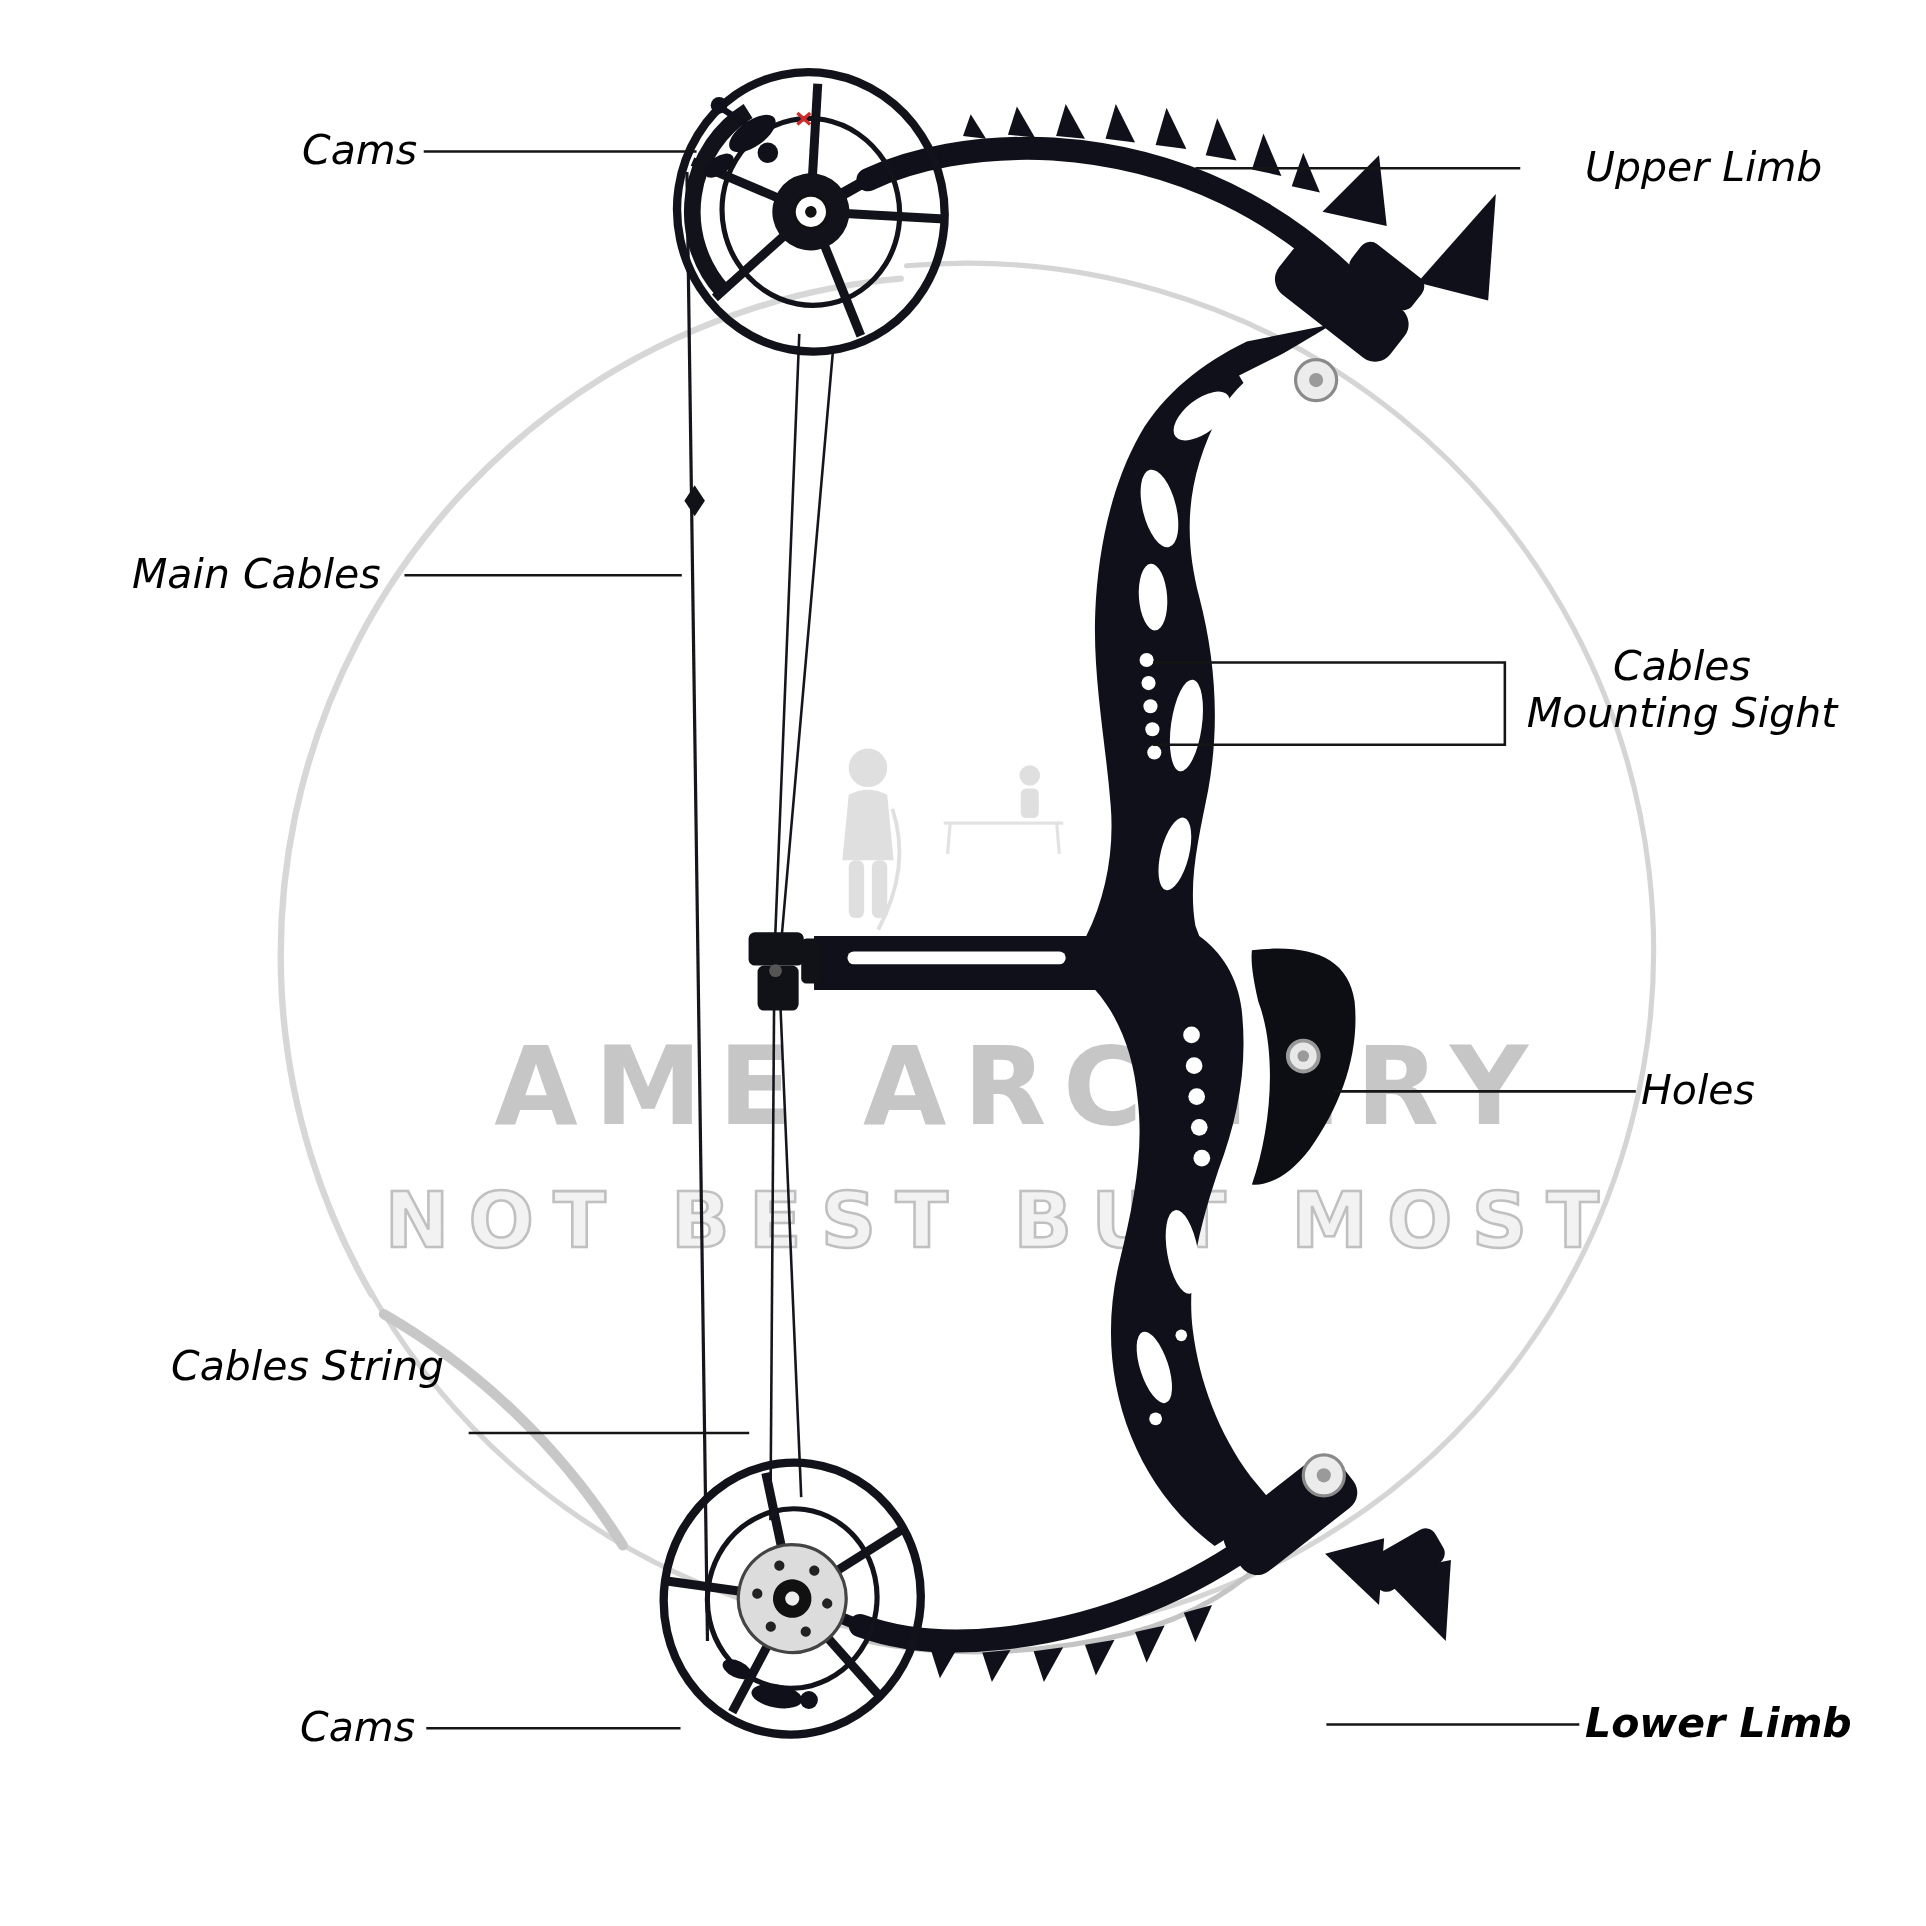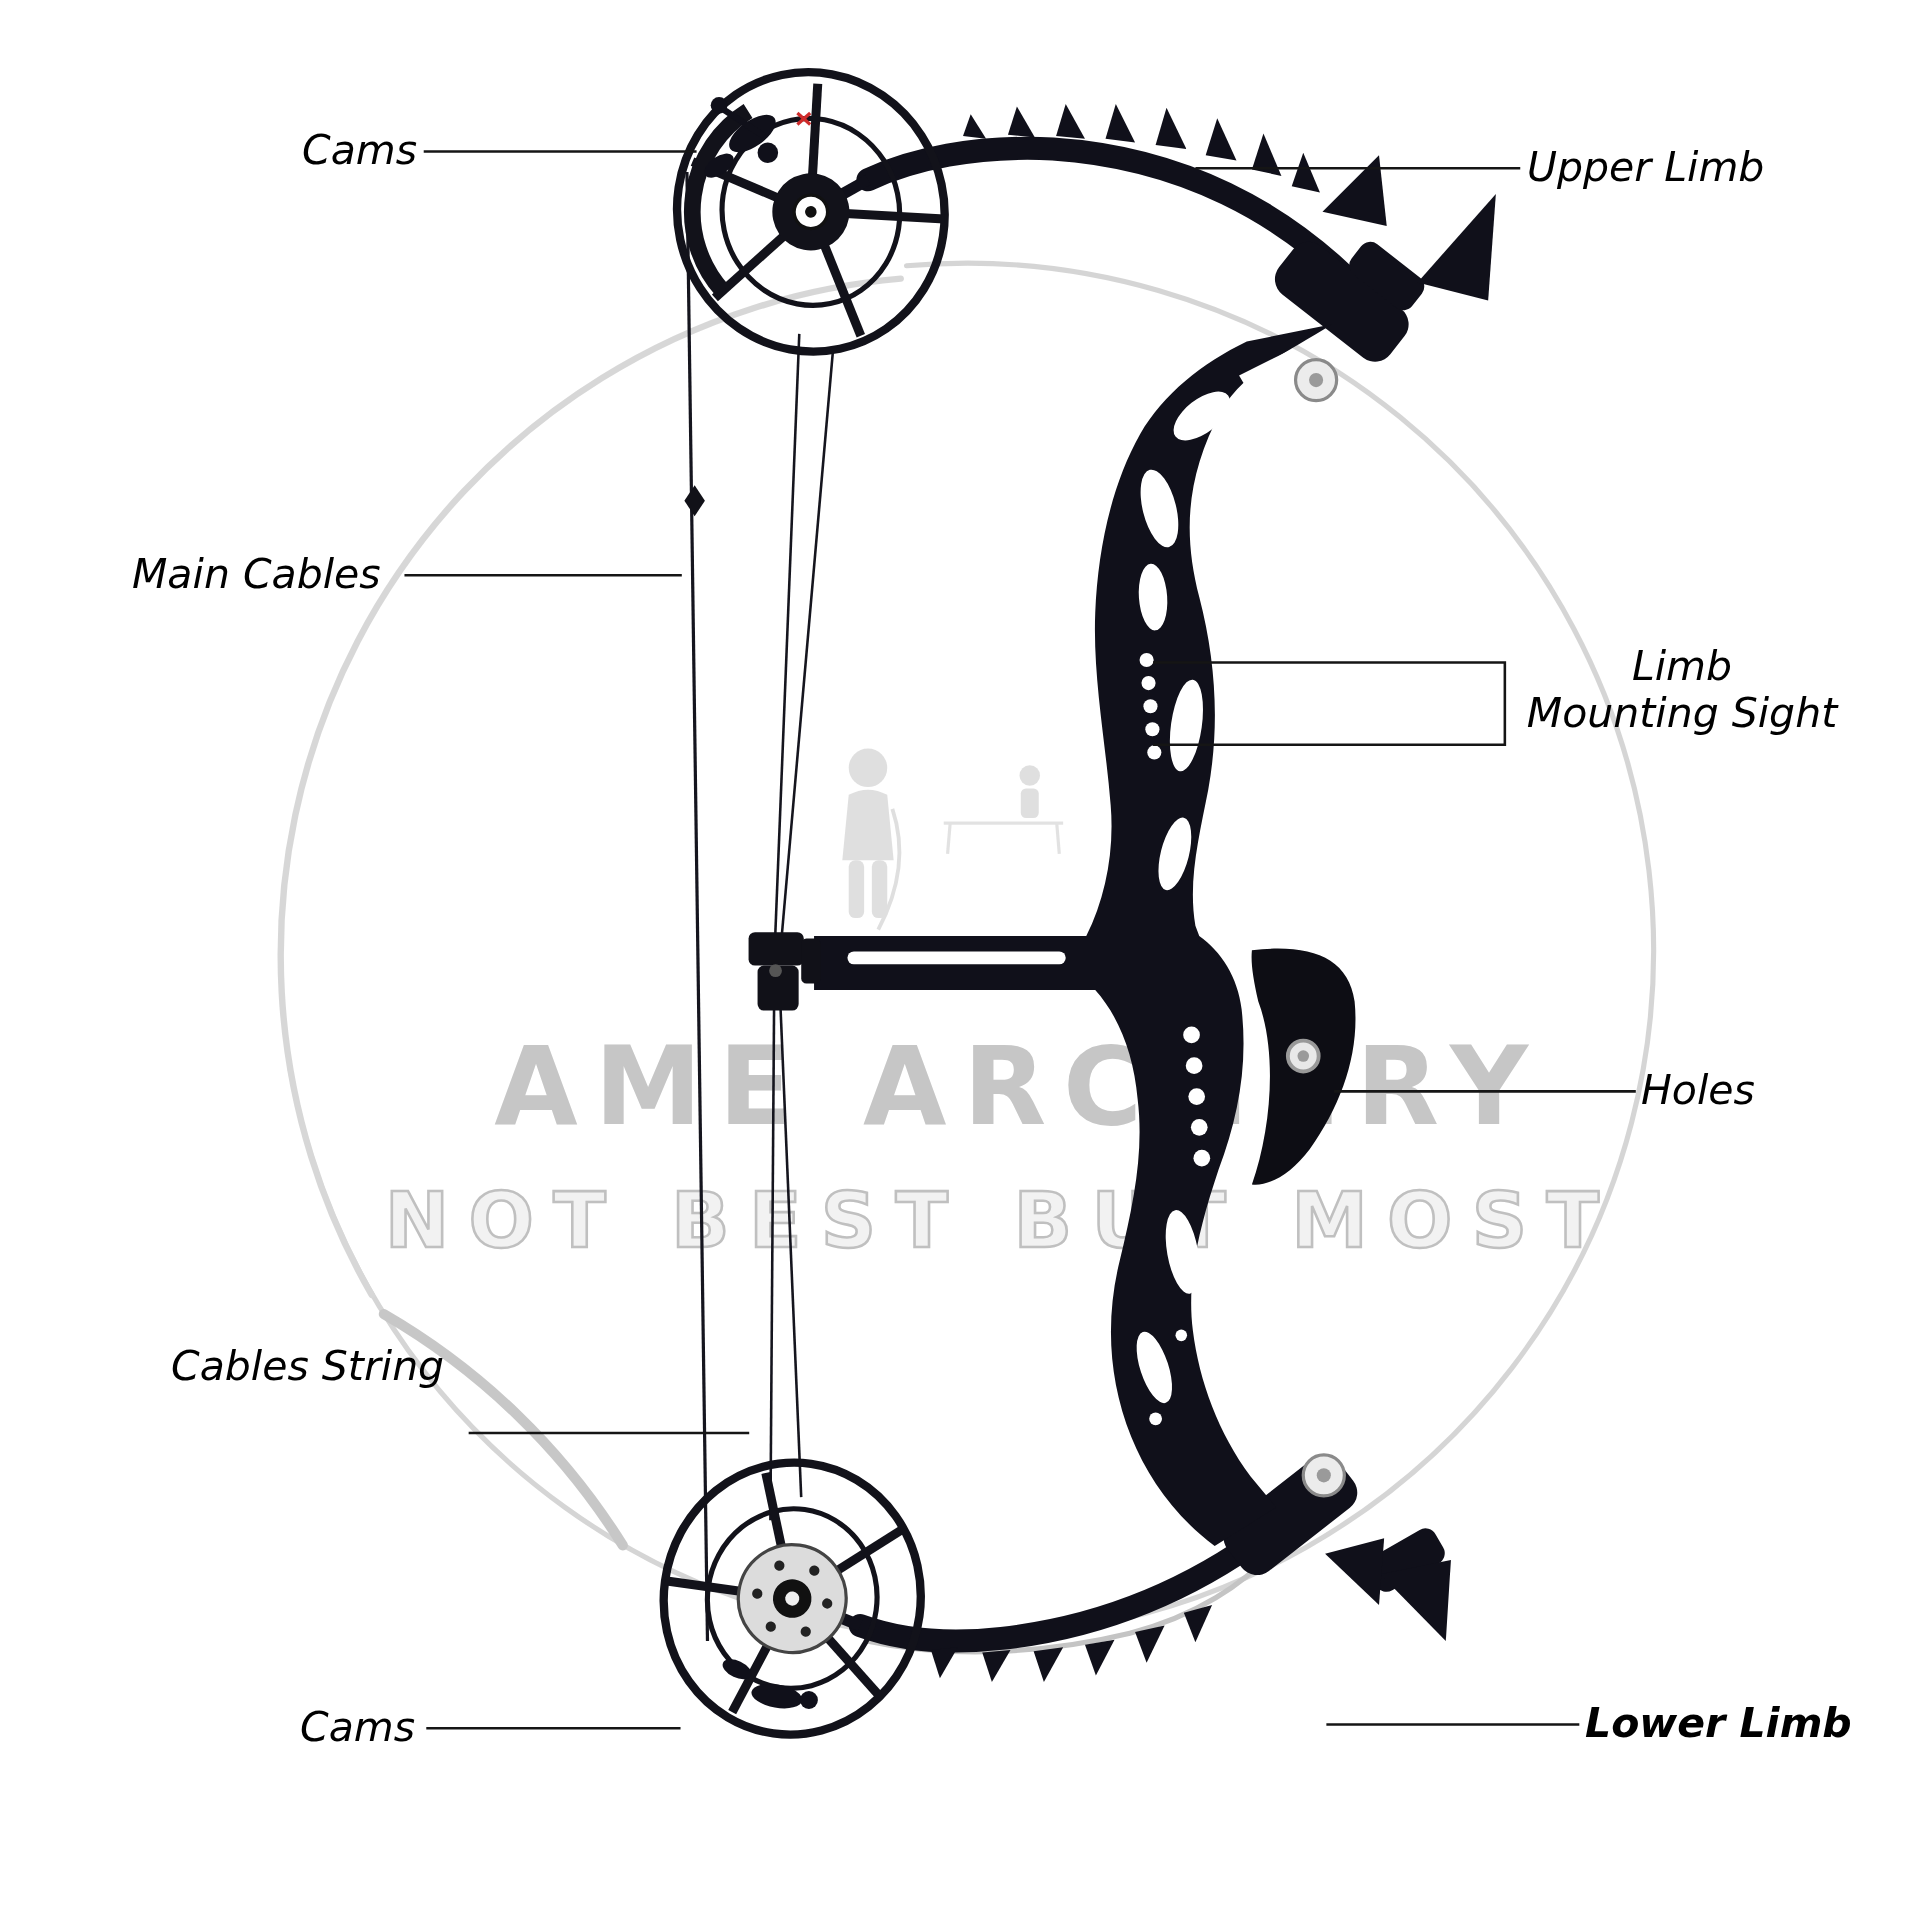--- a/index.html
+++ b/index.html
@@ -266,26 +266,26 @@
     <path d="M 1796 1032 L 2344 1032 L 2344 1160 L 1796 1160"></path>
     <line x1="2078" y1="1700" x2="2548" y2="1700"></line>
     <line x1="730" y1="2232" x2="1167" y2="2232"></line>
     <line x1="664" y1="2692" x2="1060" y2="2692"></line>
     <line x1="2066" y1="2686" x2="2460" y2="2686"></line>
   </g>
 </svg>
 
 <div class="label" style="left:302px;top:127px;">Cams</div>
 
-<div class="label" style="left:1527px;top:144px;">Upper Limb</div>
+<div class="label" style="left:1585px;top:144px;">Upper Limb</div>
 
 <div class="label" style="left:132px;top:551px;">Main Cables</div>
 
 <div class="label label-sight" style="left:1496px;top:643px;">
-  <span class="line">Limb</span>
+  <span class="line">Cables</span>
   <span class="line">Mounting Sight</span>
 </div>
 
 <div class="label" style="left:1641px;top:1067px;">Holes</div>
 
 <div class="label" style="left:171px;top:1343px;">Cables String</div>
 
 <div class="label" style="left:300px;top:1704px;">Cams</div>
 
 <div class="label" style="left:1585px;top:1700px;font-weight:bold;">Lower Limb</div>

